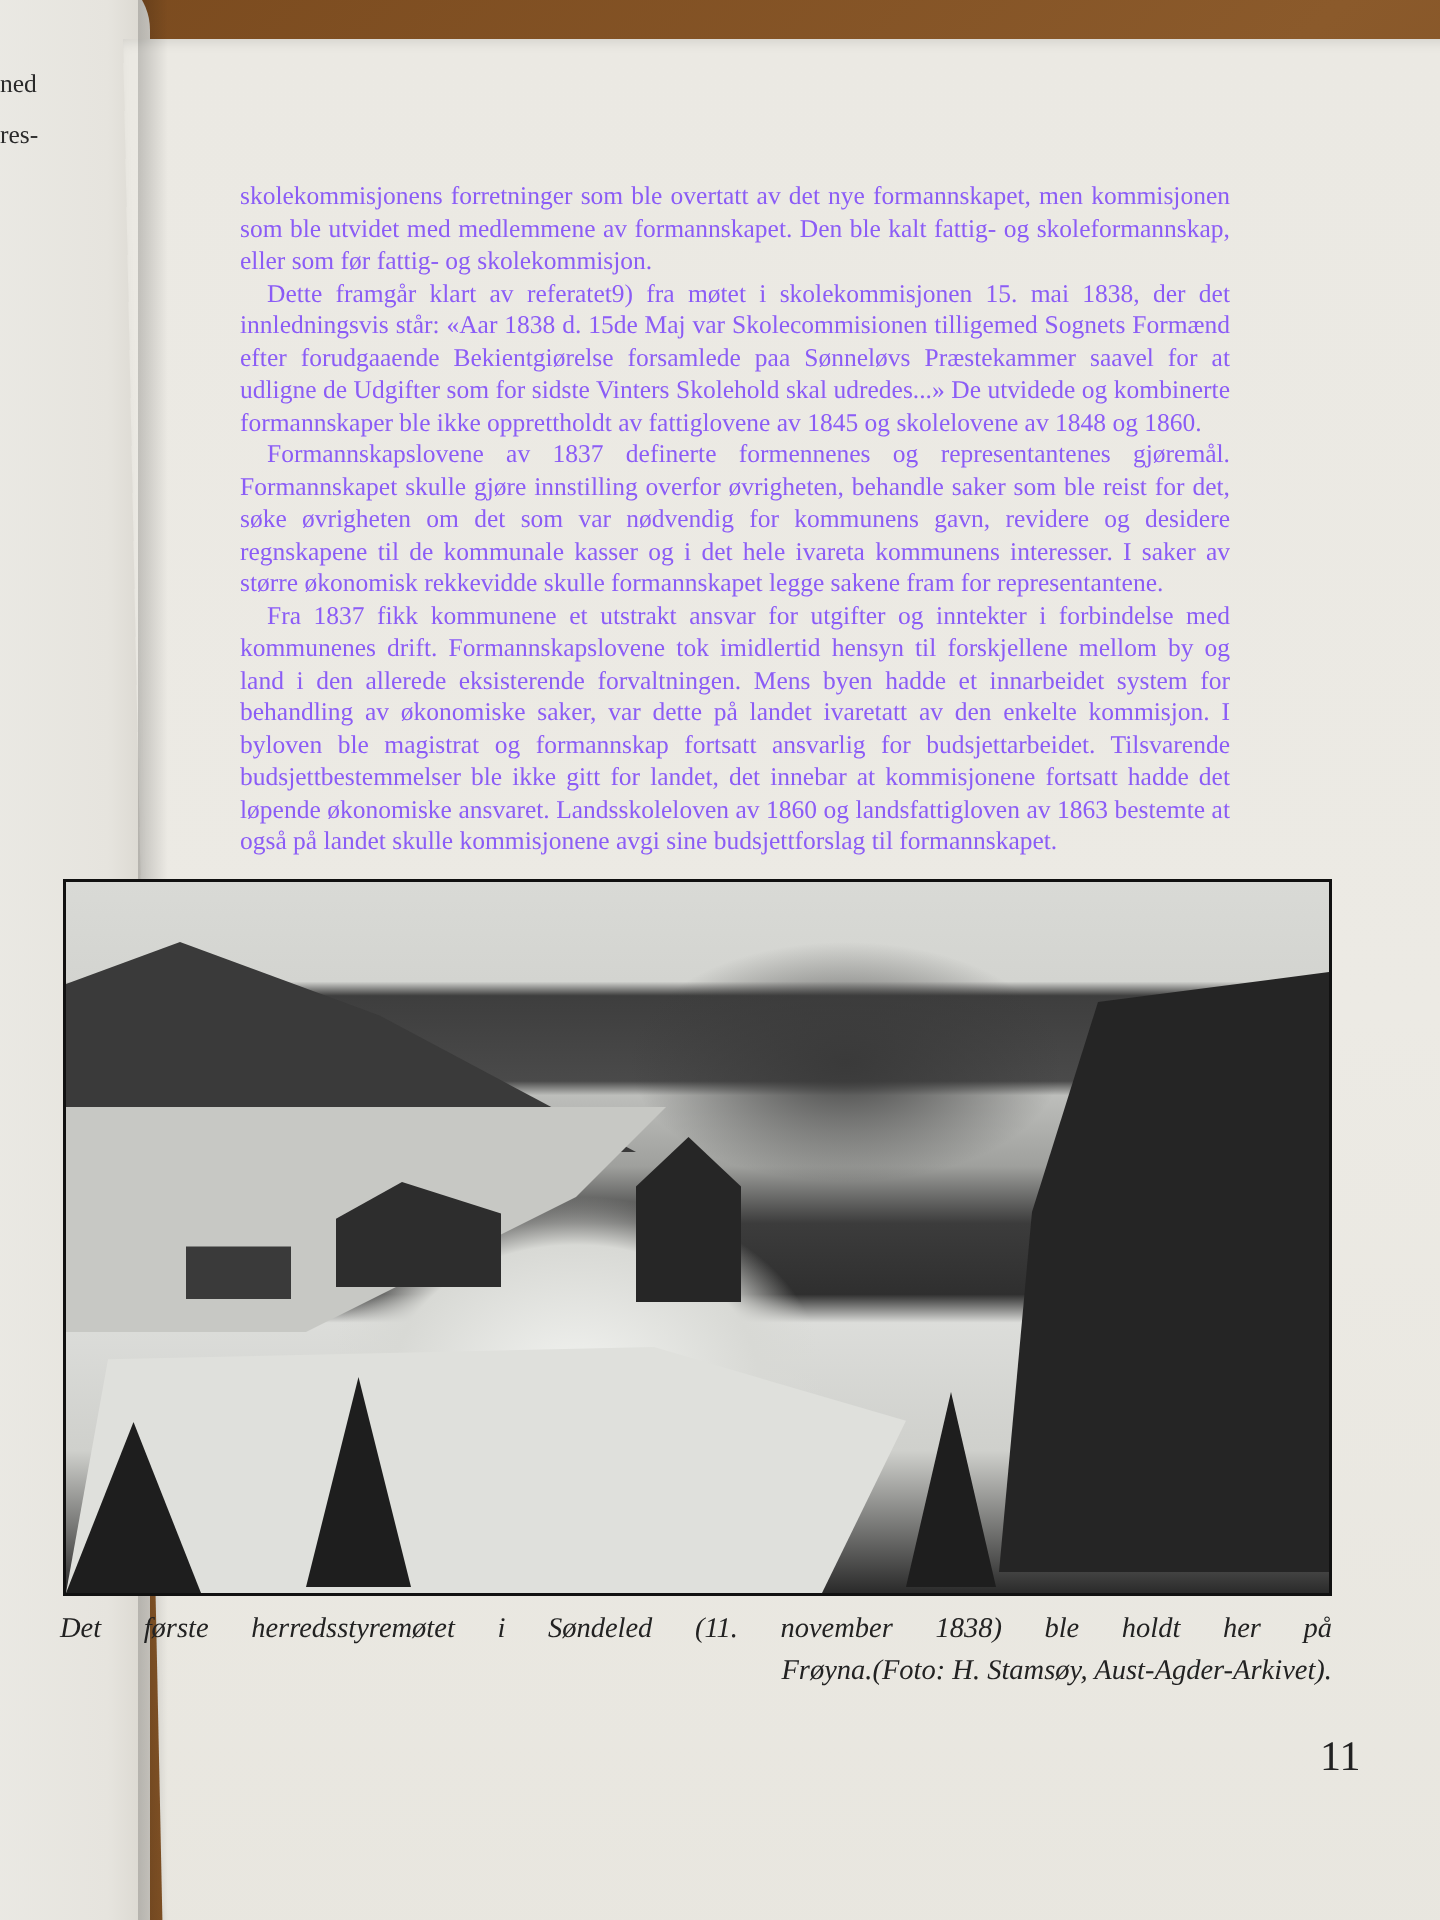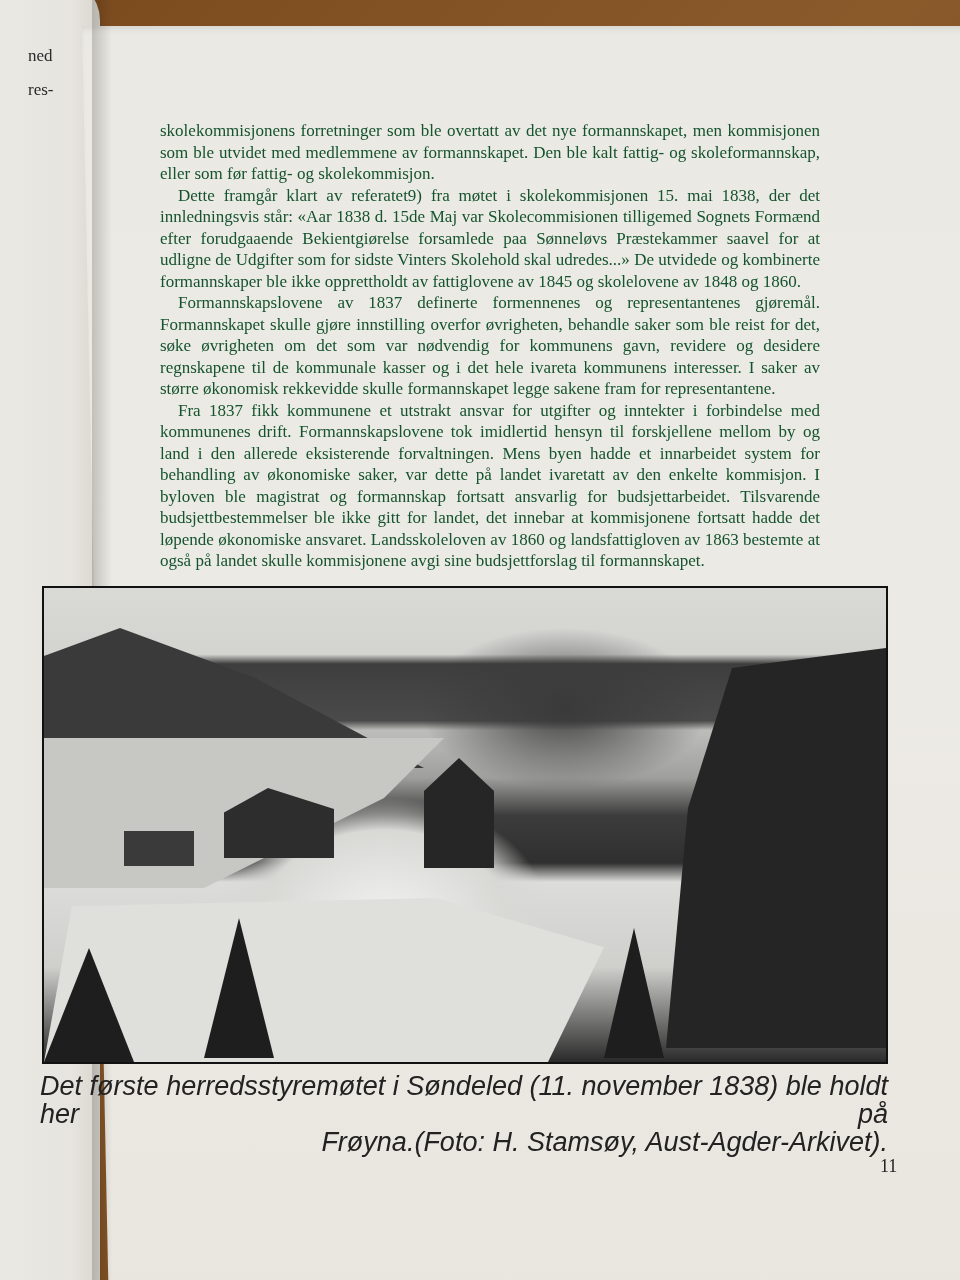--- a/index.html
+++ b/index.html
@@ -8,33 +8,33 @@
     background: linear-gradient(135deg, #7a4a1e 0%, #8b5a2b 40%, #6e421a 100%);
     font-family: "Liberation Serif", "DejaVu Serif", serif;
   }
   
   .left-page {
     position: absolute; left: -40px; top: -20px; width: 140px; height: 1320px;
     background: linear-gradient(90deg, #ecebe6 0%, #e6e4de 80%, #d9d6cf 100%);
     border-radius: 0 40px 0 0;
   }
   .left-page .frag {
-    position: absolute; left: 40px; font-size: 17px; color: #2a2a2a; margin-left: 28px;
+    position: absolute; left: 40px; font-size: 17px; color: #2a2a2a;
   }
   
   .page {
     position: absolute; left: 82px; top: 26px; width: 900px; height: 1300px;
     background: linear-gradient(180deg, #ebe9e3 0%, #eceae4 50%, #e8e6df 100%);
     transform: skewX(1.2deg);
     transform-origin: top left;
     box-shadow: -6px 0 10px rgba(0,0,0,0.15) inset;
   }
   .text-block {
     position: absolute; left: 160px; top: 120px; width: 660px;
-    color: #14532d; font-size: 17px; line-height: 21.5px;
+    color: #8b5cf6; font-size: 17px; line-height: 21.5px;
     text-align: justify;
   }
   .text-block p { margin: 0; text-indent: 18px; }
   .text-block p.first { text-indent: 0; }
   .photo {
     position: absolute; left: 42px; top: 586px; width: 842px; height: 474px;
     border: 2px solid #111;
     background:
       radial-gradient(ellipse 220px 160px at 340px 330px, #f1f2ef 0%, #d8d9d5 55%, transparent 75%),
       radial-gradient(ellipse 180px 100px at 520px 120px, #3a3a3a 0%, transparent 80%),
@@ -68,27 +68,27 @@
   .photo .house3 {
     position: absolute; left: 380px; top: 170px; width: 70px; height: 110px;
     background: #262626; clip-path: polygon(0 30%, 50% 0, 100% 30%, 100% 100%, 0 100%);
   }
   .photo .tree {
     position: absolute; background: #1e1e1e;
     clip-path: polygon(50% 0, 100% 100%, 0 100%);
   }
   .caption {
     position: absolute; left: 40px; top: 1072px; width: 848px;
-    font-style: italic; font-size: 27px; line-height: 28px; color: #222;
+    font-style: italic; font-size: 19px; line-height: 28px; color: #222;
     text-align: justify; text-align-last: justify;
-    font-family: Liberation Sans, sans-serif;
+    font-family: Liberation Serif, serif;
   }
   .caption .line2 { display: flex; justify-content: flex-end; }
   .page-number {
-    position: absolute; left: 880px; top: 1156px; font-size: 18px; color: #222;
+    position: absolute; left: 880px; top: 1156px; font-size: 28px; color: #222;
   }
   .book-shadow {
     position: absolute; left: 92px; top: 0; width: 20px; height: 1280px;
     background: linear-gradient(90deg, rgba(0,0,0,0.18), rgba(0,0,0,0));
   }
 </style>
 </head>
 <body>
 
 <div class="left-page">

